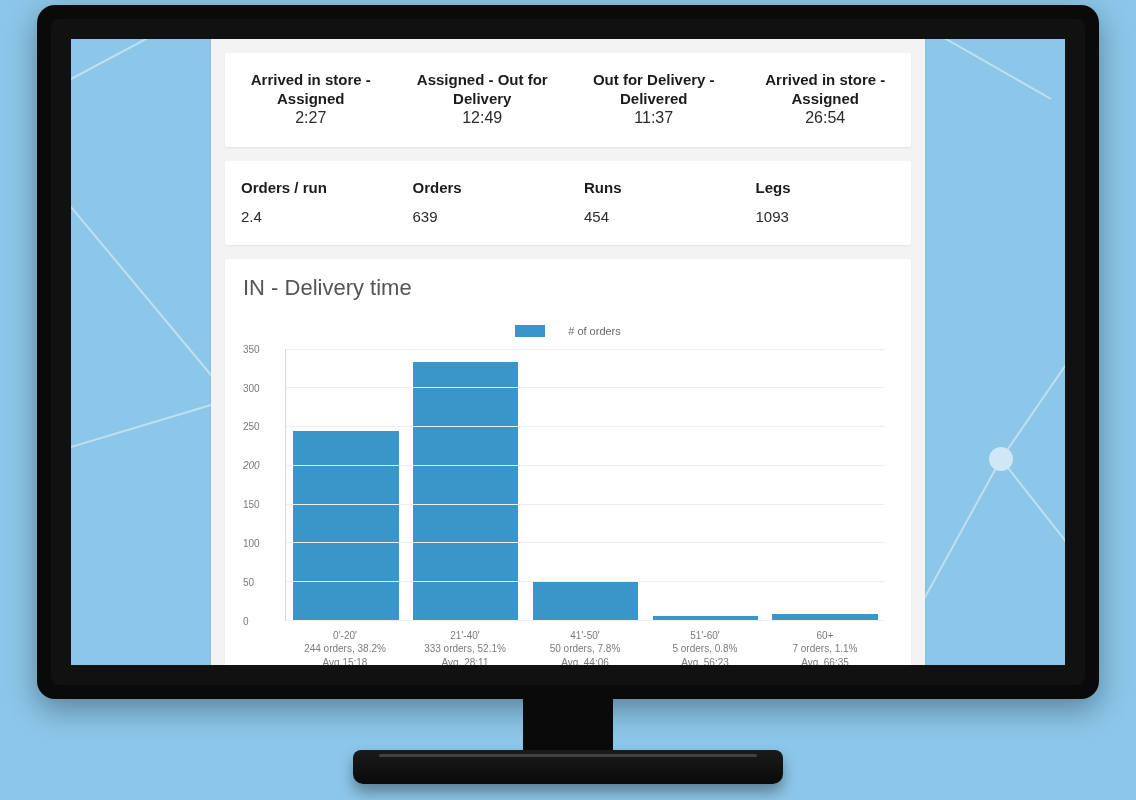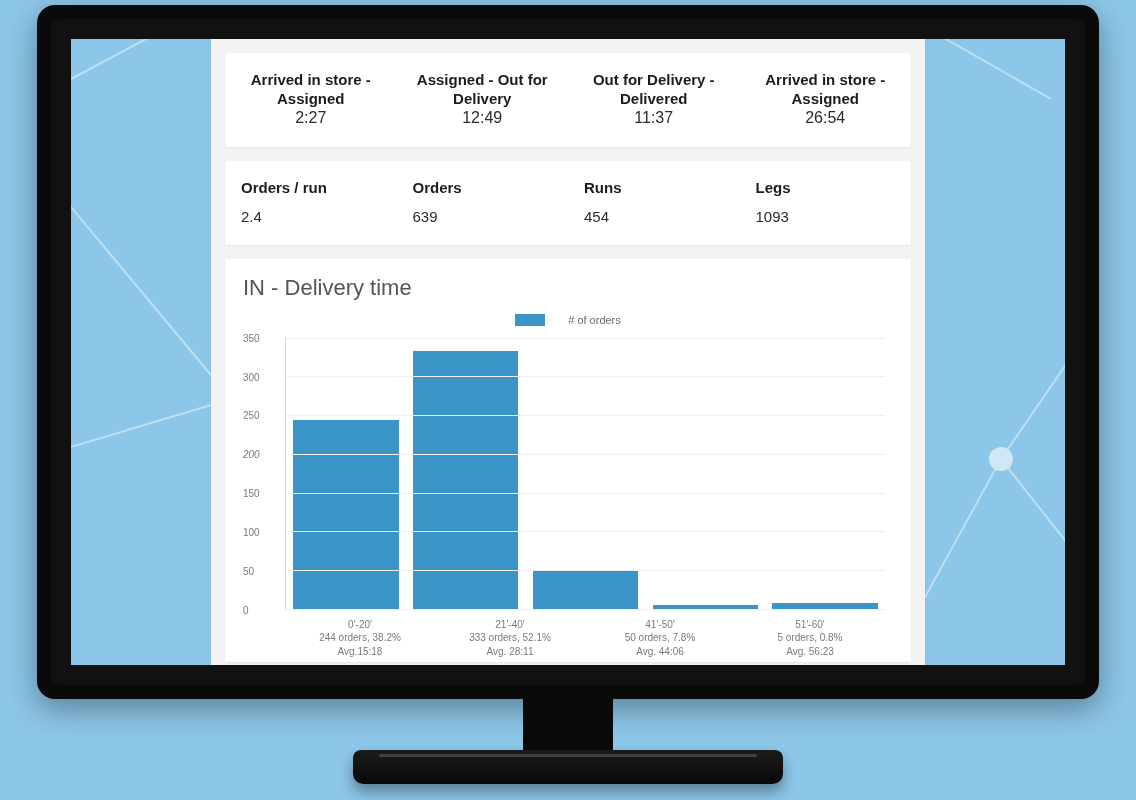--- a/index.html
+++ b/index.html
@@ -24,21 +24,21 @@
   .cell{flex:1;padding:18px 16px 20px 16px}
   .cell.center{text-align:center}
   .label{font-weight:700;color:#1c1c1c;font-size:15px;line-height:1.25}
   .label.two{min-height:38px}
   .value{color:#2b2b2b;font-size:16px;margin-top:0}
   .kv .label{font-size:15px}
   .kv .value{margin-top:10px;font-size:15px}
 
   .chart-card{margin-bottom:0}
   .chart-title{font-size:22px;color:#555;padding:16px 18px 4px 18px}
-  .legend{display:flex;justify-content:center;align-items:center;gap:23px;font-size:11px;color:#6a6a6a;margin-top:9px}
+  .legend{display:flex;justify-content:center;align-items:center;gap:23px;font-size:11px;color:#6a6a6a;margin-top:20px}
   .legend .swatch{width:30px;height:12px;background:#3a96c9}
 
   .chart{position:relative;height:330px;margin:6px 18px 10px 18px}
   .plot{position:absolute;left:42px;right:8px;top:6px;bottom:52px;border-left:1px solid #d6d6d6;border-bottom:1px solid #d6d6d6}
   .ytick{position:absolute;left:0;width:36px;text-align:left;font-size:10px;color:#7a7a7a;transform:translateY(50%)}
   .bars{position:absolute;left:0;right:0;top:0;bottom:0;display:flex}
   .barcol{flex:1;position:relative}
   .bar{position:absolute;left:6%;right:6%;bottom:0;background:#3a96c9}
   .xticks{position:absolute;left:42px;right:8px;bottom:0;height:48px;display:flex}
   .xtick{flex:1;text-align:center;font-size:10px;color:#7a7a7a;line-height:1.35;padding-top:4px}
@@ -171,20 +171,25 @@
                 <div class="xtick">
                   <div>41'-50'</div>
                   <div>50 orders, 7.8%</div>
                   <div>Avg. 44:06</div>
                 </div>
                 <div class="xtick">
                   <div>51'-60'</div>
                   <div>5 orders, 0.8%</div>
                   <div>Avg. 56:23</div>
                 </div>
+                <div class="xtick">
+                  <div>60+</div>
+                  <div>7 orders, 1.1%</div>
+                  <div>Avg. 66:35</div>
+                </div>
               </div>
           </div>
         </div>
 
       </div>
     </div>
   </div>
 
   <div class="stand-neck"></div>
   <div class="stand-base"></div>

